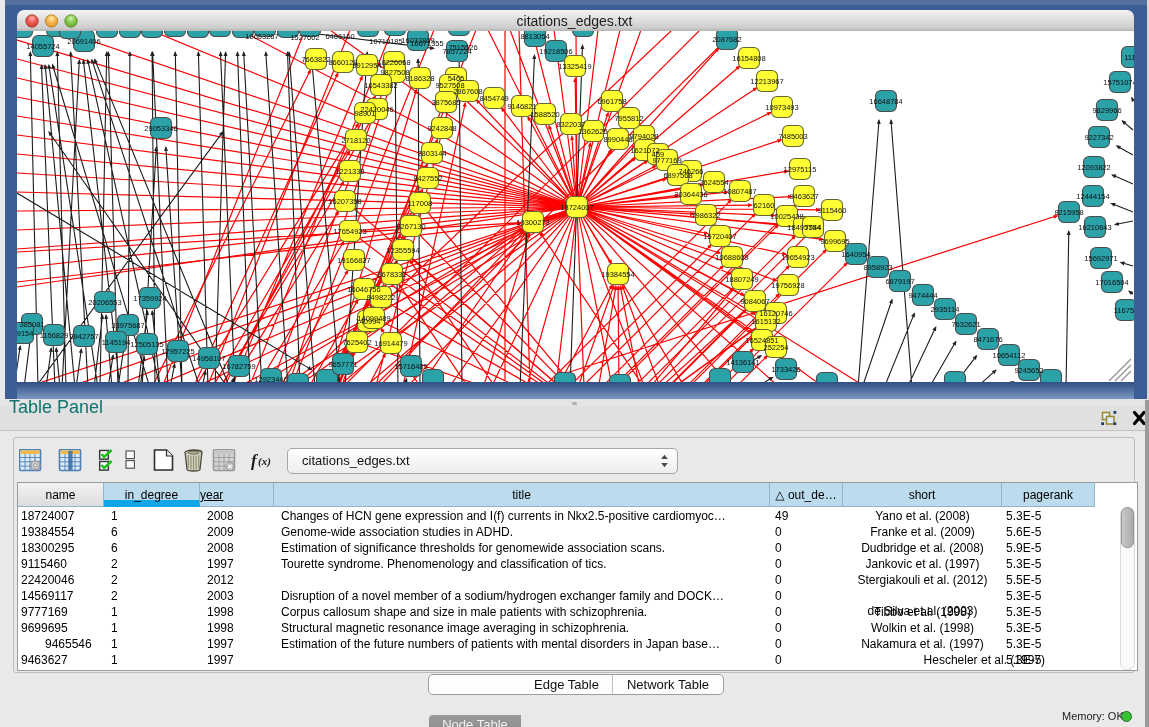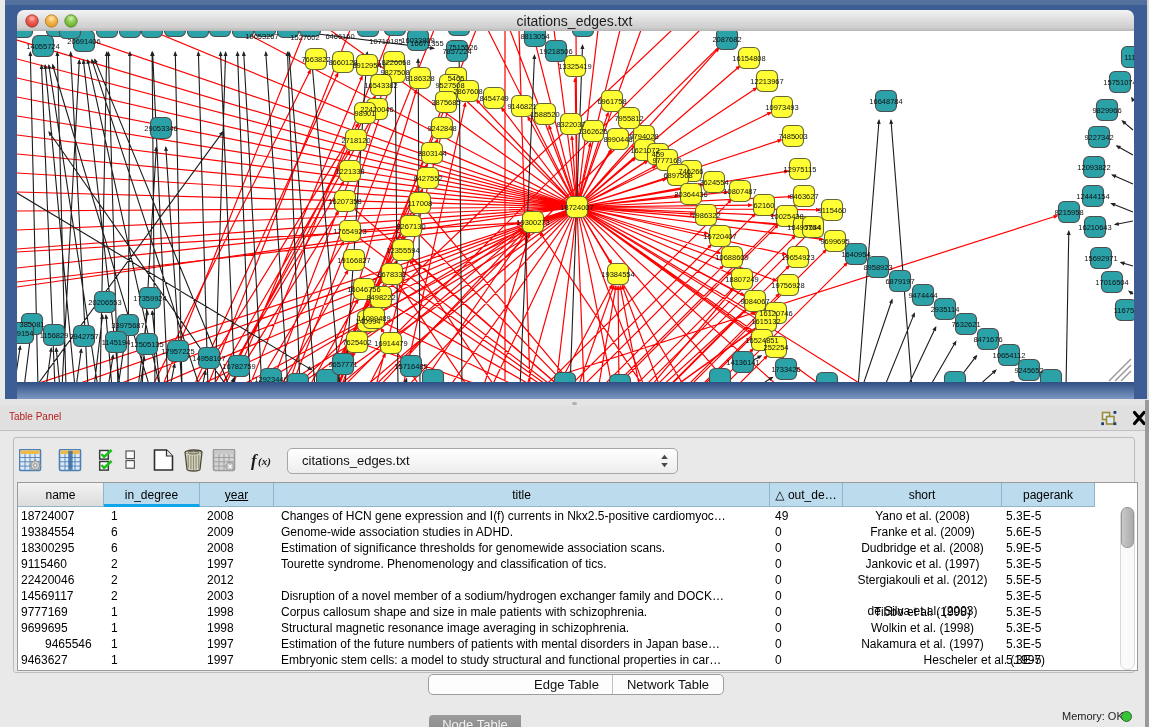--- a/index.html
+++ b/index.html
@@ -509,21 +509,21 @@
       <text x="427" y="46" text-anchor="middle">16671355</text>
       <text x="463" y="50" text-anchor="middle">7515526</text>
     </g>
     <path d="M1109 381 L1131 359 M1115 381 L1131 365 M1121 381 L1131 371" stroke="#9a9a9a" stroke-width="1.5" fill="none"></path>
   </svg>
 
 <div class="abs" style="left:0;top:399px;width:1149px;height:7px;background:#e4e4e4;"></div>
 <div class="abs" style="left:572px;top:402px;width:5px;height:3px;background:#b0b0b0;border-radius:2px;"></div>
 
 <div class="abs" style="left:0;top:406px;width:1149px;height:25px;background:#e0e0e0;border-bottom:1px solid #c2c2c2;box-sizing:border-box;"></div>
-<div class="abs" style="left:9px;top:411px;font-size:10px;color:#b91c1c;">Table Panel</div>
+<div class="abs" style="left:9px;top:397px;font-size:18px;color:#0f766e;">Table Panel</div>
 <svg width="46" height="16" viewBox="0 0 46 16" style="position:absolute;left:1101px;top:410px">
     <rect x="1.5" y="2.5" width="7" height="7" fill="#e8f0fa" stroke="#9b8b33" stroke-width="1.6"></rect>
     <rect x="5.5" y="6.5" width="7.5" height="7.5" fill="#dfeafa" stroke="#9b8b33" stroke-width="1.6"></rect>
     <rect x="12.5" y="1" width="2.8" height="2.8" fill="#1d3d6e"></rect>
     <rect x="0.2" y="12.3" width="2.8" height="2.8" fill="#1d3d6e"></rect>
     <rect x="12.5" y="12.3" width="2.8" height="2.8" fill="#1d3d6e"></rect>
     <path d="M33.5 2.5 L43 13.5 M43 2.5 L33.5 13.5" stroke="#000" stroke-width="3.2" stroke-linecap="round"></path>
   </svg>
 
 <div class="abs" style="left:0;top:431px;width:1149px;height:296px;background:#e9e9e9;"></div>
@@ -580,22 +580,22 @@
 
 <div class="abs" style="left:287px;top:448px;width:391px;height:26px;background:linear-gradient(#ffffff,#ededed);
      border:1px solid #a6a6a6;border-radius:5px;box-sizing:border-box;font-size:13px;line-height:24px;color:#111;">
   <span style="margin-left:14px;">citations_edges.txt</span>
   <svg width="9" height="16" viewBox="0 0 9 16" style="position:absolute;right:8px;top:4px;">
     <path d="M1.2 6 L4.5 1.8 L7.8 6 Z M1.2 10 L4.5 14.2 L7.8 10 Z" fill="#4a4a4a"></path>
     </svg>
 </div>
 <div style="position:absolute;left:17px;top:482px;width:1119px;height:187px;background:#fff;border:1px solid #9a9a9a;font-size:12px;color:#000;overflow:hidden;">
     <div style="position:absolute;left:0px;top:0;width:86px;height:24px;background:linear-gradient(#f2f2f2,#dcdcdc);border-right:1px solid #8fb6c9;border-bottom:1px solid #8fb6c9;box-sizing:border-box;text-align:center;line-height:24px;">name</div>
-    <div style="position:absolute;left:86px;top:0;width:96px;height:24px;background:#bcdcee;border-right:1px solid #8fb6c9;border-bottom:3px solid #0ea5e9;box-sizing:border-box;text-align:center;line-height:24px;">in_degree</div>
-    <div style="position:absolute;left:182px;top:0;width:74px;height:24px;background:#bcdcee;border-right:1px solid #8fb6c9;border-bottom:1px solid #8fb6c9;box-sizing:border-box;text-align:center;line-height:24px;text-decoration:underline;">year</div>
+    <div style="position:absolute;left:86px;top:0;width:96px;height:24px;background:#bcdcee;border-right:1px solid #8fb6c9;border-bottom:7px solid #0ea5e9;box-sizing:border-box;text-align:center;line-height:24px;">in_degree</div>
+    <div style="position:absolute;left:182px;top:0;width:74px;height:24px;background:#bcdcee;border-right:1px solid #8fb6c9;border-bottom:1px solid #8fb6c9;box-sizing:border-box;line-height:24px;text-decoration:underline;">year</div>
     <div style="position:absolute;left:256px;top:0;width:496px;height:24px;background:#bcdcee;border-right:1px solid #8fb6c9;border-bottom:1px solid #8fb6c9;box-sizing:border-box;text-align:center;line-height:24px;">title</div>
     <div style="position:absolute;left:752px;top:0;width:73px;height:24px;background:#bcdcee;border-right:1px solid #8fb6c9;border-bottom:1px solid #8fb6c9;box-sizing:border-box;text-align:center;line-height:24px;">△ out_de…</div>
     <div style="position:absolute;left:825px;top:0;width:159px;height:24px;background:#bcdcee;border-right:1px solid #8fb6c9;border-bottom:1px solid #8fb6c9;box-sizing:border-box;text-align:center;line-height:24px;">short</div>
     <div style="position:absolute;left:984px;top:0;width:93px;height:24px;background:#bcdcee;border-right:1px solid #8fb6c9;border-bottom:1px solid #8fb6c9;box-sizing:border-box;text-align:center;line-height:24px;">pagerank</div>
     <div style="position:absolute;left:0;top:25px;width:1080px;height:16px;line-height:16px;">
       <span style="position:absolute;left:3px;">18724007</span>
       <span style="position:absolute;left:93px;">1</span>
       <span style="position:absolute;left:189px;">2008</span>
       <span style="position:absolute;left:263px;">Changes of HCN gene expression and I(f) currents in Nkx2.5-positive cardiomyoc…</span>
       <span style="position:absolute;left:757px;">49</span>
@@ -670,21 +670,20 @@
       <span style="position:absolute;left:189px;">1997</span>
       <span style="position:absolute;left:263px;">Estimation of the future numbers of patients with mental disorders in Japan base…</span>
       <span style="position:absolute;left:757px;">0</span>
       <span style="position:absolute;left:825px;width:159px;text-align:center;">Nakamura et al. (1997)</span>
       <span style="position:absolute;left:988px;">5.3E-5</span>
     </div>
     <div style="position:absolute;left:0;top:169px;width:1080px;height:16px;line-height:16px;">
       <span style="position:absolute;left:3px;">9463627</span>
       <span style="position:absolute;left:93px;">1</span>
       <span style="position:absolute;left:189px;">1997</span>
-      <span style="position:absolute;left:263px;">Embryonic stem cells: a model to study structural and functional properties in car…</span>
       <span style="position:absolute;left:757px;">0</span>
       <span style="position:absolute;left:868px;width:159px;text-align:right;">Hescheler et al. (1997)</span>
       <span style="position:absolute;left:988px;">5.3E-5</span>
     </div>
     <div style="position:absolute;right:2px;top:25px;width:13px;height:160px;background:#fafafa;border:1px solid #d9d9d9;border-radius:7px;"></div>
     <div style="position:absolute;right:3px;top:24px;width:11px;height:39px;background:linear-gradient(90deg,#c9c9c9,#ababab);border:1px solid #979797;border-radius:6px;"></div>
   </div>
 
 <div class="abs" style="left:428px;top:674px;width:296px;height:21px;background:#fdfdfd;border:1px solid #9e9e9e;
      border-radius:5px;box-sizing:border-box;font-size:13px;line-height:19px;text-align:center;color:#111;">

